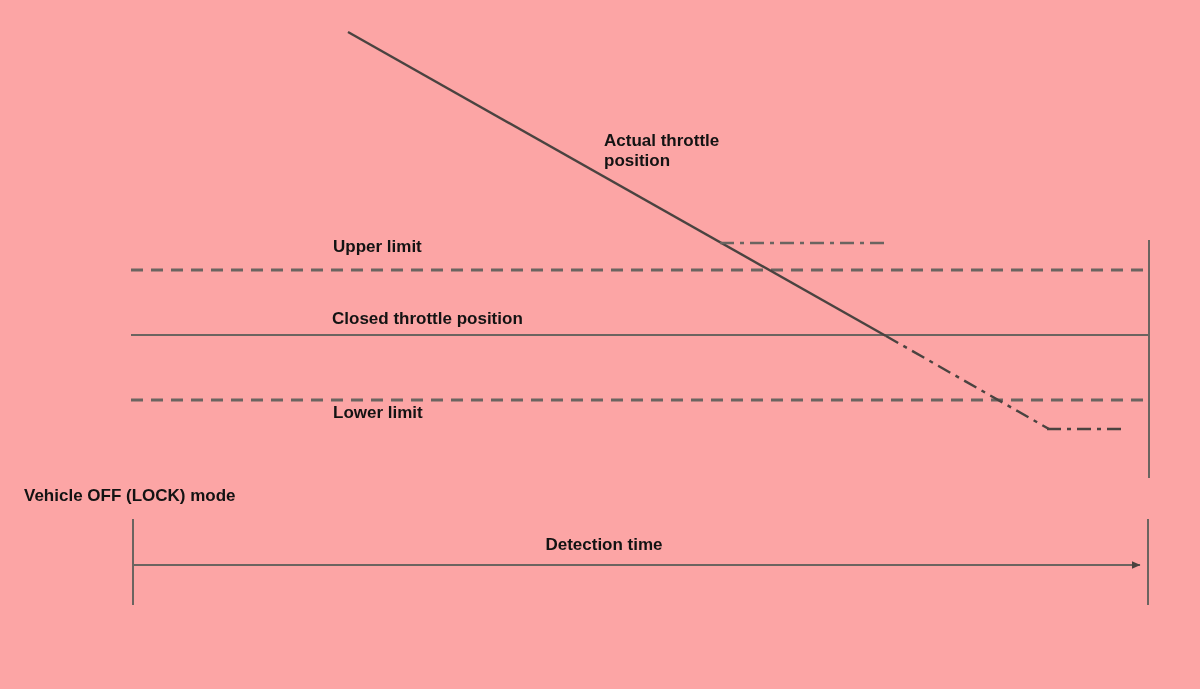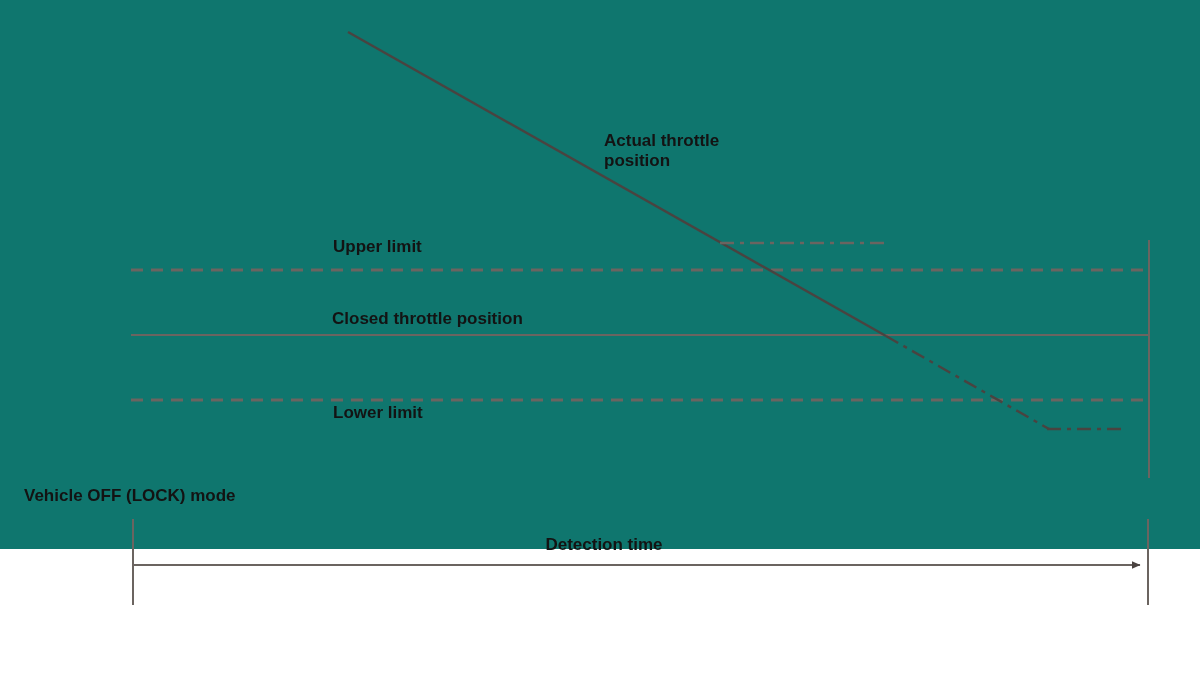--- a/index.html
+++ b/index.html
@@ -11,22 +11,22 @@
   body {
     width: 1200px;
     height: 689px;
     font-family: "Liberation Sans", sans-serif;
     overflow: hidden;
     position: relative;
   }
   #diagram-root {
     position: relative;
     width: 1200px;
-    height: 549px;
-    background: #0f766e;
+    height: 689px;
+    background: #fca5a5;
   }
   svg#diagram-svg {
     position: absolute;
     top: 0;
     left: 0;
     width: 1200px;
     height: 689px;
     display: block;
   }
   .diag-label {

